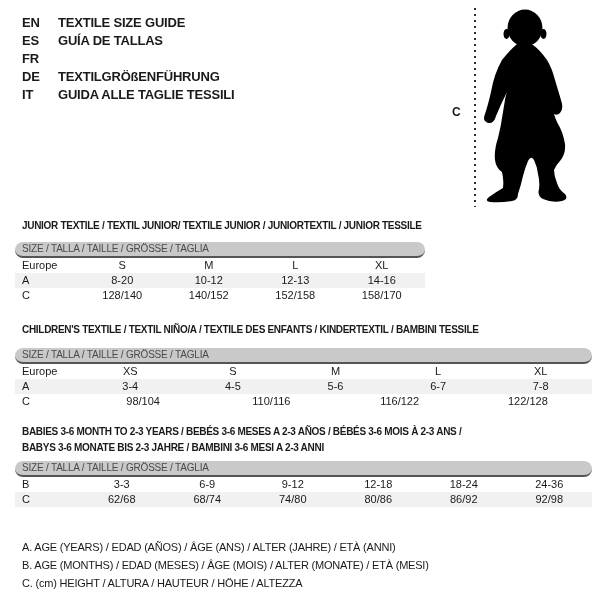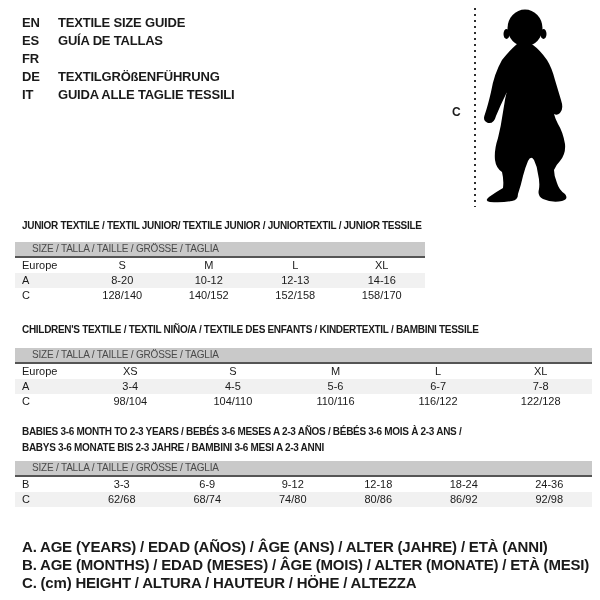--- a/index.html
+++ b/index.html
@@ -28,32 +28,32 @@
   .c-label{position:absolute;left:452px;top:105px;font-weight:bold;font-size:12px}
   .baby-svg{position:absolute;left:480px;top:0;width:105px;height:210px}
   
   .tbl{position:absolute;left:15px}
   .t0{top:218px;width:410px}
   .t1{top:322px;width:577px}
   .t2{top:424px;width:577px}
   .tbl-title{font-weight:bold;font-size:10px;line-height:16px;letter-spacing:-0.3px;padding-left:7px;white-space:nowrap}
   .size-bar{
     height:14px;line-height:14px;background:var(--bar-bg);color:var(--bar-text);
-    border-bottom:2px solid var(--rule);font-size:10px;padding-left:17px;letter-spacing:-0.2px;
+    border-bottom:2px solid var(--rule);font-size:10px;padding-left:7px;letter-spacing:-0.2px;border-radius:8px;
   }
   .t0 .size-bar{margin-top:8px}
   .t1 .size-bar{margin-top:10px}
   .t2 .size-bar{margin-top:5px}
   .row{display:flex;height:15px;line-height:15px;font-size:11px}
   .row.alt{background:var(--stripe)}
   .label-cell{width:57px;padding-left:7px}
   .cell{flex:1;text-align:center}
   
   .legend{position:absolute;left:22px;top:538px}
-  .legend-line{font-weight:bold;font-size:15px;line-height:18px;letter-spacing:-0.2px;white-space:nowrap}
+  .legend-line{font-weight:normal;font-size:11px;line-height:18px;letter-spacing:-0.2px;white-space:nowrap}
 </style>
 </head>
 <body>
 
 <div class="langs">
   <div class="lang-row">
     <span class="lang-code">EN</span>
     <span class="lang-title">TEXTILE SIZE GUIDE</span>
   </div>
   <div class="lang-row">
@@ -162,21 +162,20 @@
         <span class="label-cell">A</span>
         <span class="cell">3-4</span>
         <span class="cell">4-5</span>
         <span class="cell">5-6</span>
         <span class="cell">6-7</span>
         <span class="cell">7-8</span>
       </div>
       <div class="row">
         <span class="label-cell">C</span>
         <span class="cell">98/104</span>
-        <span class="cell">104/110</span>
         <span class="cell">110/116</span>
         <span class="cell">116/122</span>
         <span class="cell">122/128</span>
       </div>
     </section>
     <section class="tbl t2">
       <div class="tbl-title">BABIES 3-6 MONTH TO 2-3 YEARS / BEBÉS 3-6 MESES A 2-3 AÑOS / BÉBÉS 3-6 MOIS À 2-3 ANS /</div>
       <div class="tbl-title">BABYS 3-6 MONATE BIS 2-3 JAHRE / BAMBINI 3-6 MESI A 2-3 ANNI</div>
       <div class="size-bar">SIZE / TALLA / TAILLE / GRÖSSE / TAGLIA</div>
       <div class="row">

